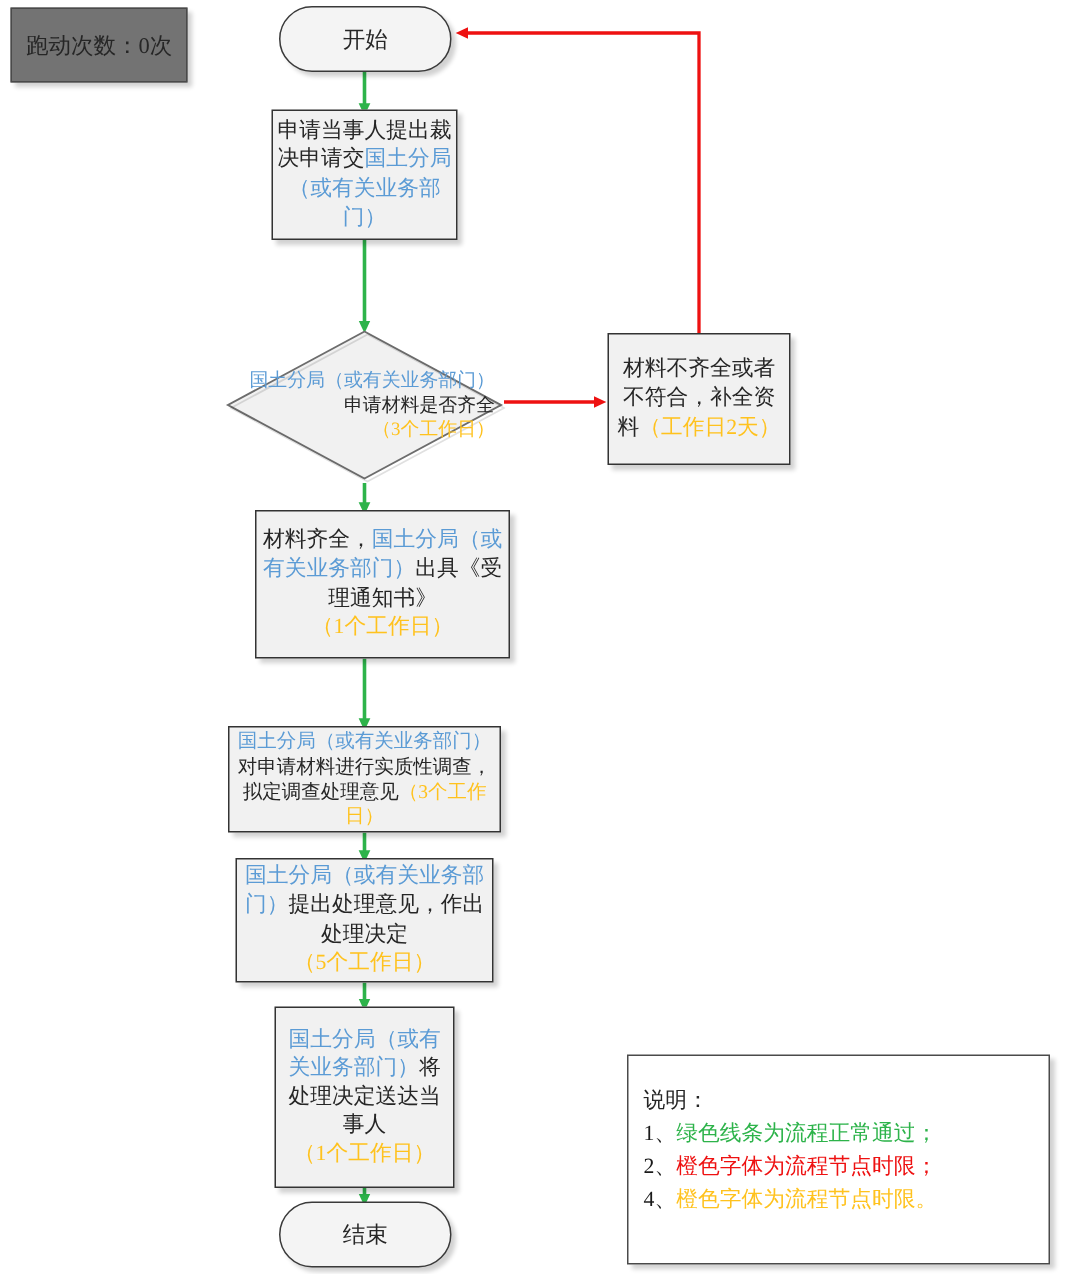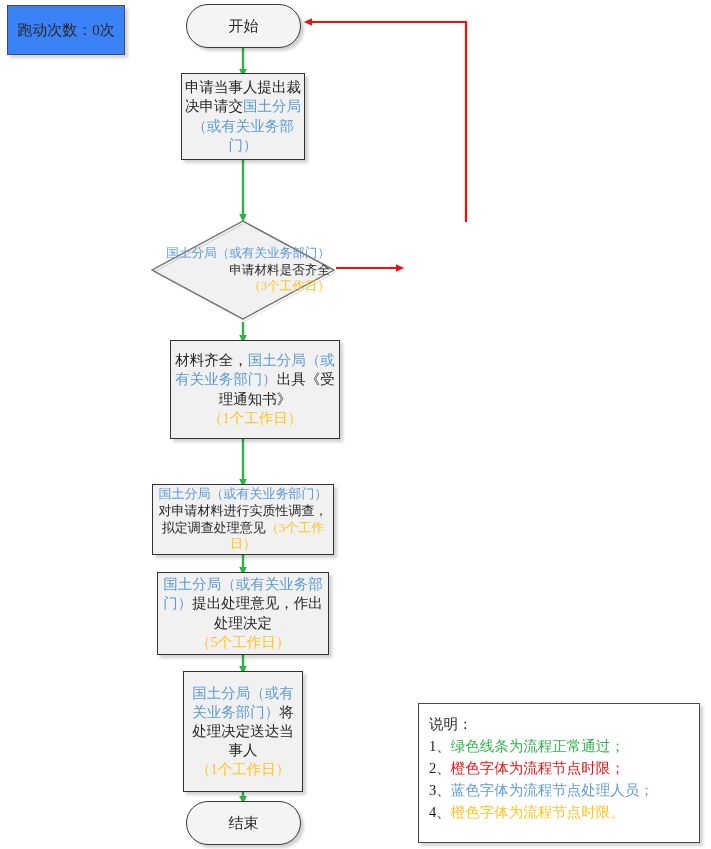--- a/index.html
+++ b/index.html
@@ -25,28 +25,28 @@
     box-shadow:3px 3px 3px rgba(0,0,0,0.18);
   }
   .diamondwrap{position:absolute;z-index:3;}
   .diamondwrap svg{position:absolute;left:0;top:0;}
   .diamondwrap .dtext{
     position:absolute;left:0;top:0;width:100%;height:100%;
     display:flex;align-items:center;justify-content:center;text-align:right;
   }
 
   .counter{
-    position:absolute;background:#3b82f6;border:1px solid #4a4a4a;
+    position:absolute;background:#737373;border:1px solid #4a4a4a;
     box-shadow:3px 3px 3px rgba(0,0,0,0.18);
     display:flex;align-items:center;justify-content:center;z-index:3;
   }
   .legend{
     position:absolute;background:#ffffff;border:1px solid #4a4a4a;
     box-shadow:3px 3px 3px rgba(0,0,0,0.18);
-    box-sizing:border-box;padding:9px 0 0 10px;z-index:3;
+    box-sizing:border-box;padding:19px 0 0 10px;z-index:3;
   }
   .legend .lrow{line-height:1.52;white-space:nowrap;}
   .legend .lnum{color:#1a1a1a;}
 
   
   .c-blue{color:#5b9bd5;}
   .c-orange{color:#ffc21e;}
   .c-green{color:#2db34a;}
   .c-red{color:#ee1111;}
   .c-dark{color:#262626;}
@@ -111,20 +111,25 @@
       <polygon points="96,5 187,54 96,103 5,54" fill="none" stroke="rgba(0,0,0,0.12)" stroke-width="1.2"></polygon>
     </svg>
     <div class="dtext">
       <span class="txt t12" style="padding:0 7px;">
         <span class="c-blue">国土分局（或有关业务部门）</span><span class="c-dark">申请材料是否齐全</span><br>
         <span class="c-orange">（3个工作日）</span>
       </span>
     </div>
   </div>
 
+  <div class="node boxnode" style="left:405px;top:222px;width:122px;height:88px;">
+    <span class="txt t14">
+      <span class="c-dark">材料不齐全或者不符合，补全资料</span><span class="c-orange">（工作日2天）</span>
+    </span>
+  </div>
 
   <div class="node boxnode" style="left:170px;top:340px;width:170px;height:99px;">
     <span class="txt t14">
       <span class="c-dark">材料齐全，</span><span class="c-blue">国土分局（或有关业务部门）</span><span class="c-dark">出具《受理通知书》</span><br>
       <span class="c-orange">（1个工作日）</span>
     </span>
   </div>
 
   <div class="node boxnode" style="left:152px;top:484px;width:182px;height:71px;">
     <span class="txt t13">
@@ -152,20 +157,17 @@
 
   <div class="legend" style="left:418px;top:703px;width:282px;height:140px;">
     <div class="lrow t14 c-dark">说明：</div>
     <div class="lrow t14">
       <span class="lnum">1、</span><span class="c-green">绿色线条为流程正常通过；</span>
     </div>
     <div class="lrow t14">
       <span class="lnum">2、</span><span class="c-red">橙色字体为流程节点时限；</span>
     </div>
     <div class="lrow t14">
-      <span class="lnum">3、</span><span class="c-blue">蓝色字体为流程节点处理人员；</span>
-    </div>
-    <div class="lrow t14">
       <span class="lnum">4、</span><span class="c-orange">橙色字体为流程节点时限。</span>
     </div>
   </div>
 
 </div>
 
 </body></html>

